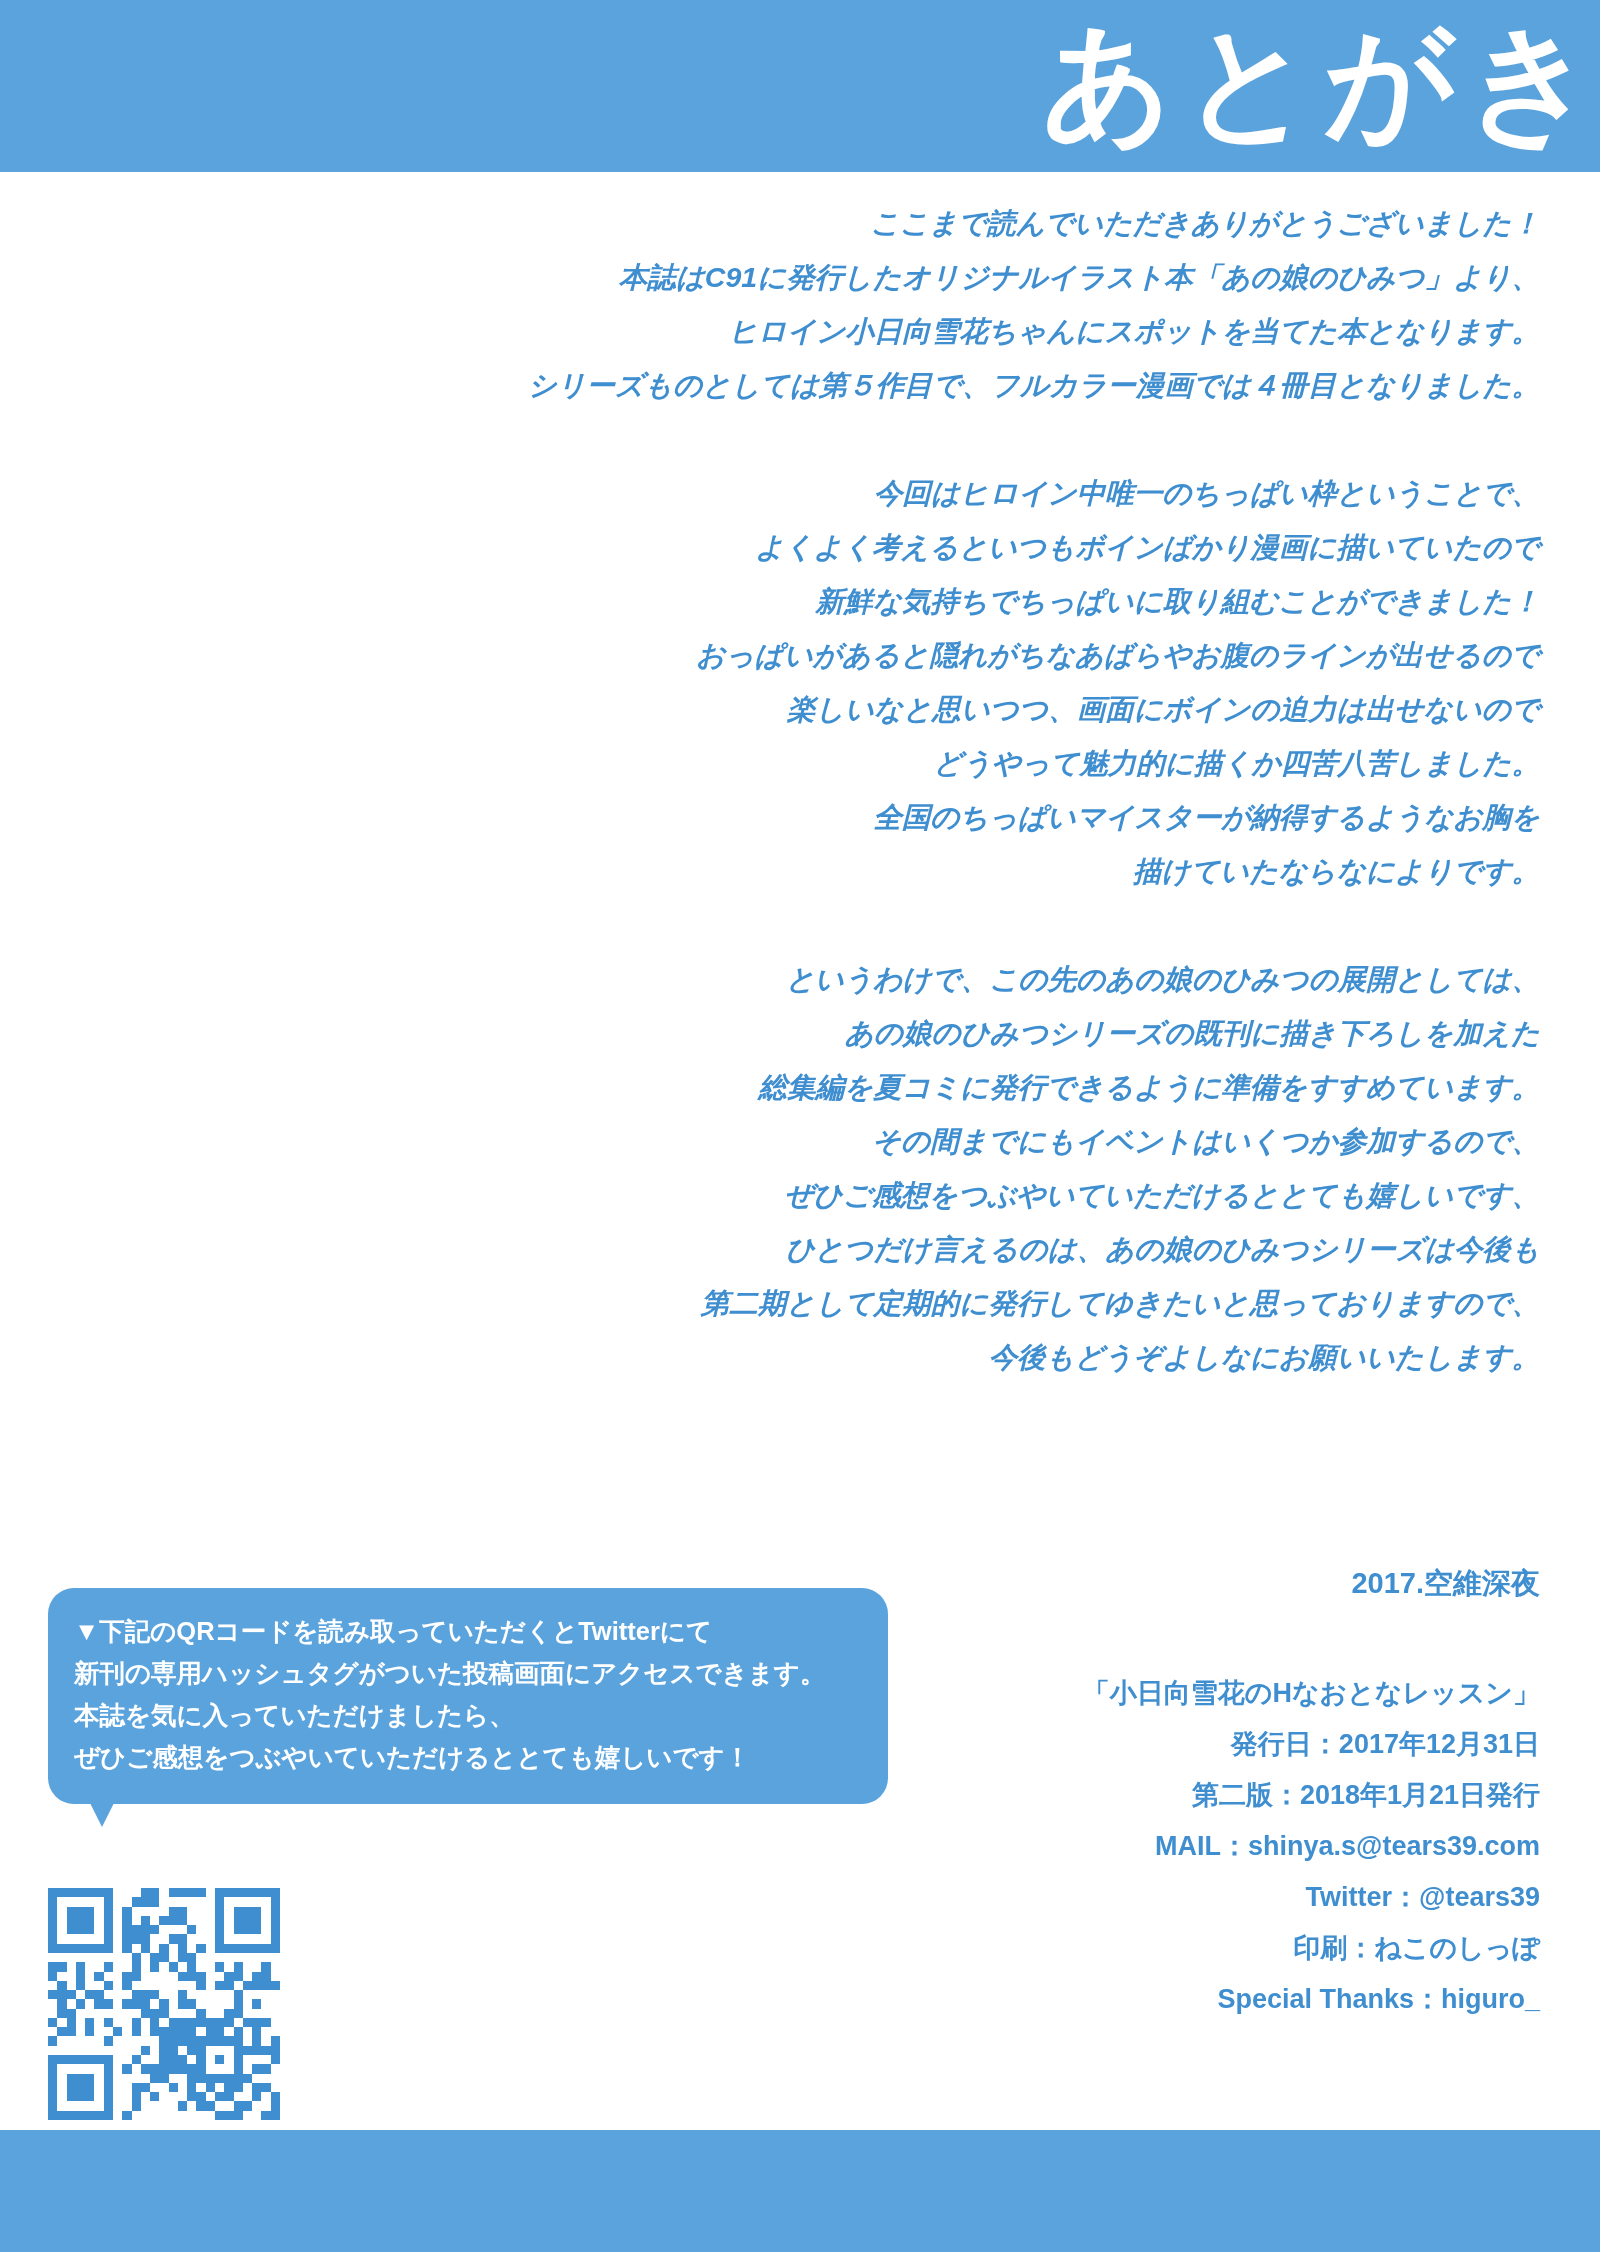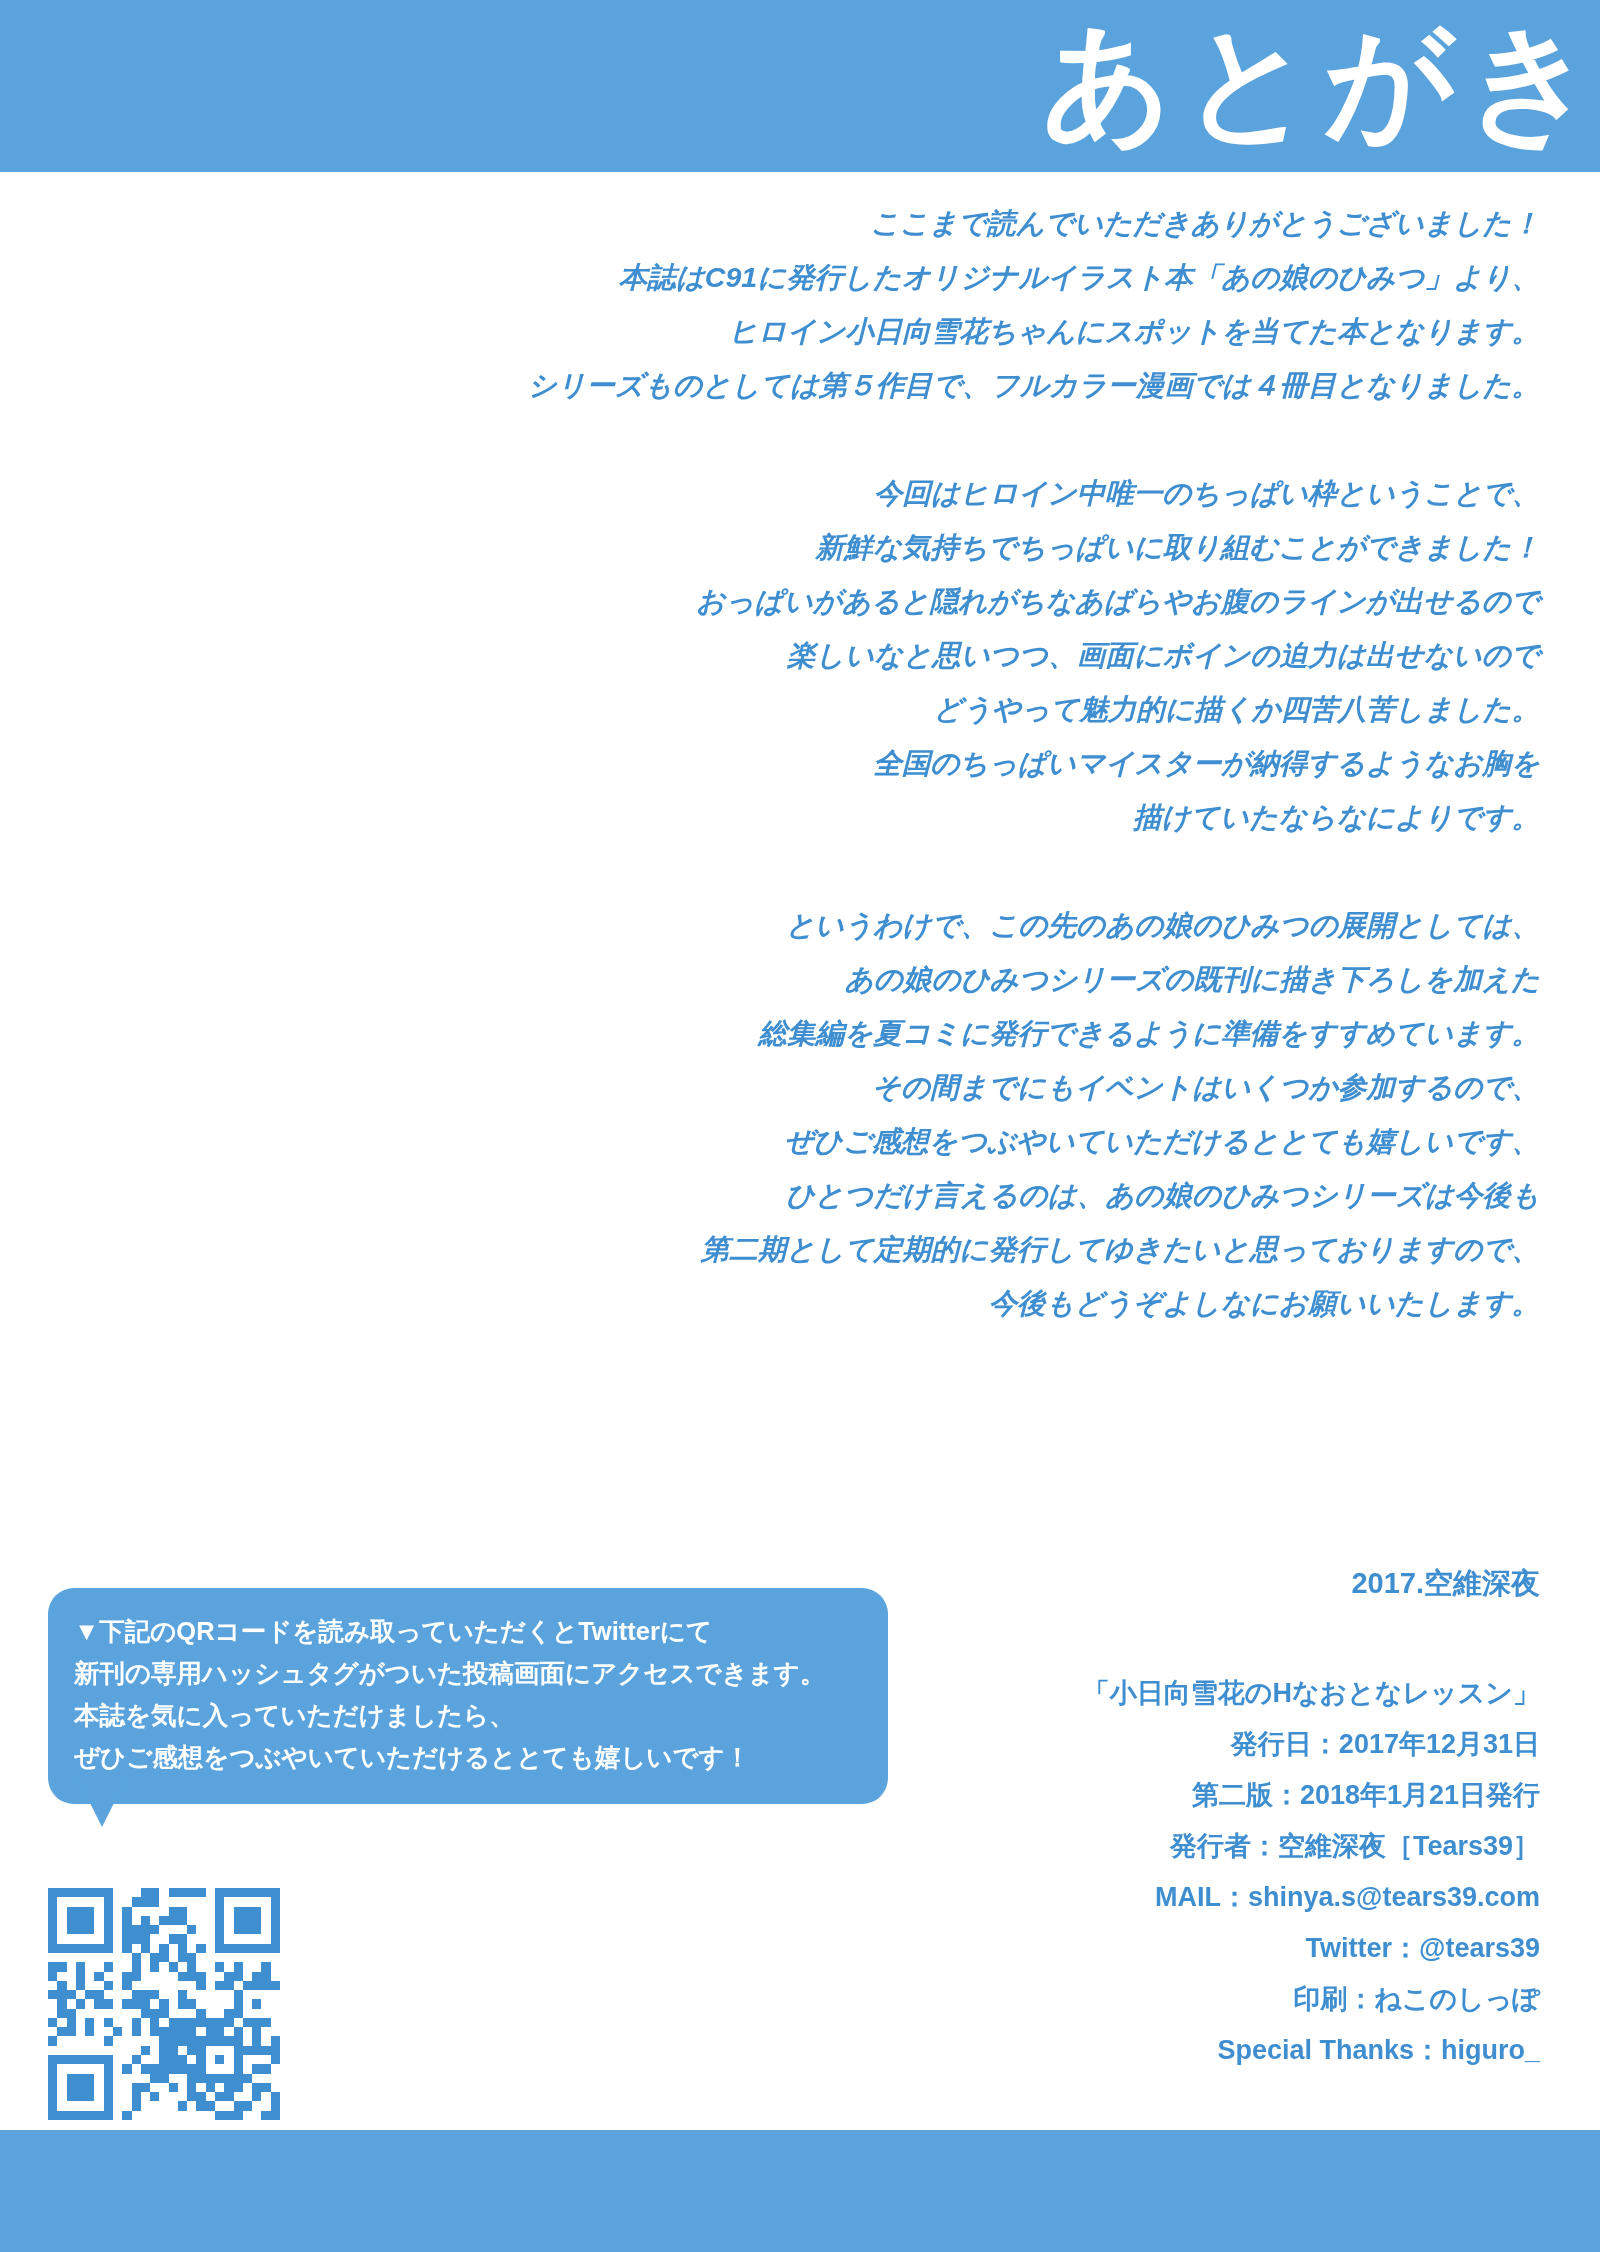--- a/index.html
+++ b/index.html
@@ -153,20 +153,21 @@
 
 <div class="body-text">
   <p class="para">
     <span class="line">ここまで読んでいただきありがとうございました！</span>
     <span class="line">本誌はC91に発行したオリジナルイラスト本「あの娘のひみつ」より、</span>
     <span class="line">ヒロイン小日向雪花ちゃんにスポットを当てた本となります。</span>
     <span class="line">シリーズものとしては第５作目で、フルカラー漫画では４冊目となりました。</span>
   </p>
   <p class="para">
     <span class="line">今回はヒロイン中唯一のちっぱい枠ということで、</span>
+    <span class="line">よくよく考えるといつもボインばかり漫画に描いていたので</span>
     <span class="line">新鮮な気持ちでちっぱいに取り組むことができました！</span>
     <span class="line">おっぱいがあると隠れがちなあばらやお腹のラインが出せるので</span>
     <span class="line">楽しいなと思いつつ、画面にボインの迫力は出せないので</span>
     <span class="line">どうやって魅力的に描くか四苦八苦しました。</span>
     <span class="line">全国のちっぱいマイスターが納得するようなお胸を</span>
     <span class="line">描けていたならなによりです。</span>
   </p>
   <p class="para">
     <span class="line">というわけで、この先のあの娘のひみつの展開としては、</span>
     <span class="line">あの娘のひみつシリーズの既刊に描き下ろしを加えた</span>
@@ -818,20 +819,19 @@
       <div class="qr-cell qr-off"></div>
       <div class="qr-cell qr-on"></div>
       <div class="qr-cell qr-on"></div>
     </div>
 </div>
 
 <div class="colophon">
   <span class="line">「小日向雪花のHなおとなレッスン」</span>
   <span class="line">発行日：2017年12月31日</span>
   <span class="line">第二版：2018年1月21日発行</span>
-  <span class="line">発行者：空維深夜［Tears39］</span>
   <span class="line">MAIL：shinya.s@tears39.com</span>
   <span class="line">Twitter：@tears39</span>
   <span class="line">印刷：ねこのしっぽ</span>
   <span class="line">Special Thanks：higuro_</span>
 </div>
 
 <div class="bottom-bar"></div>
 
 </body></html>

